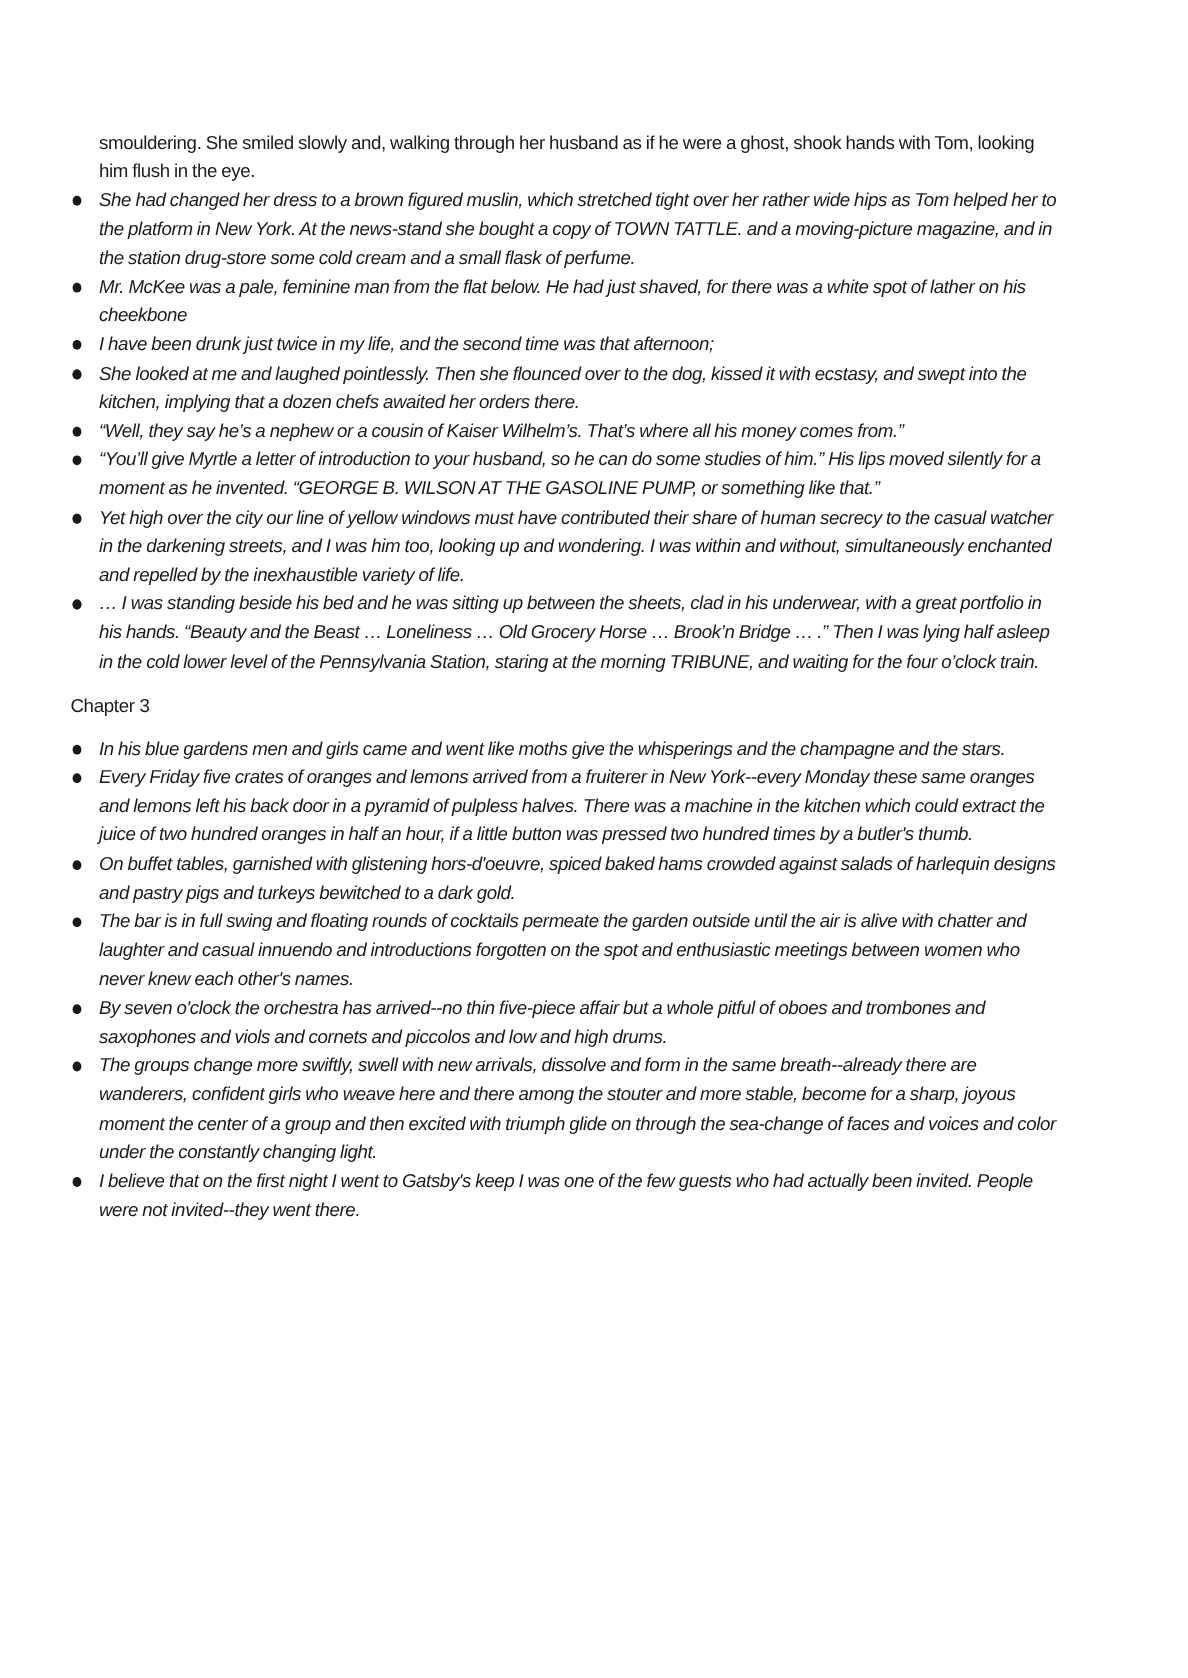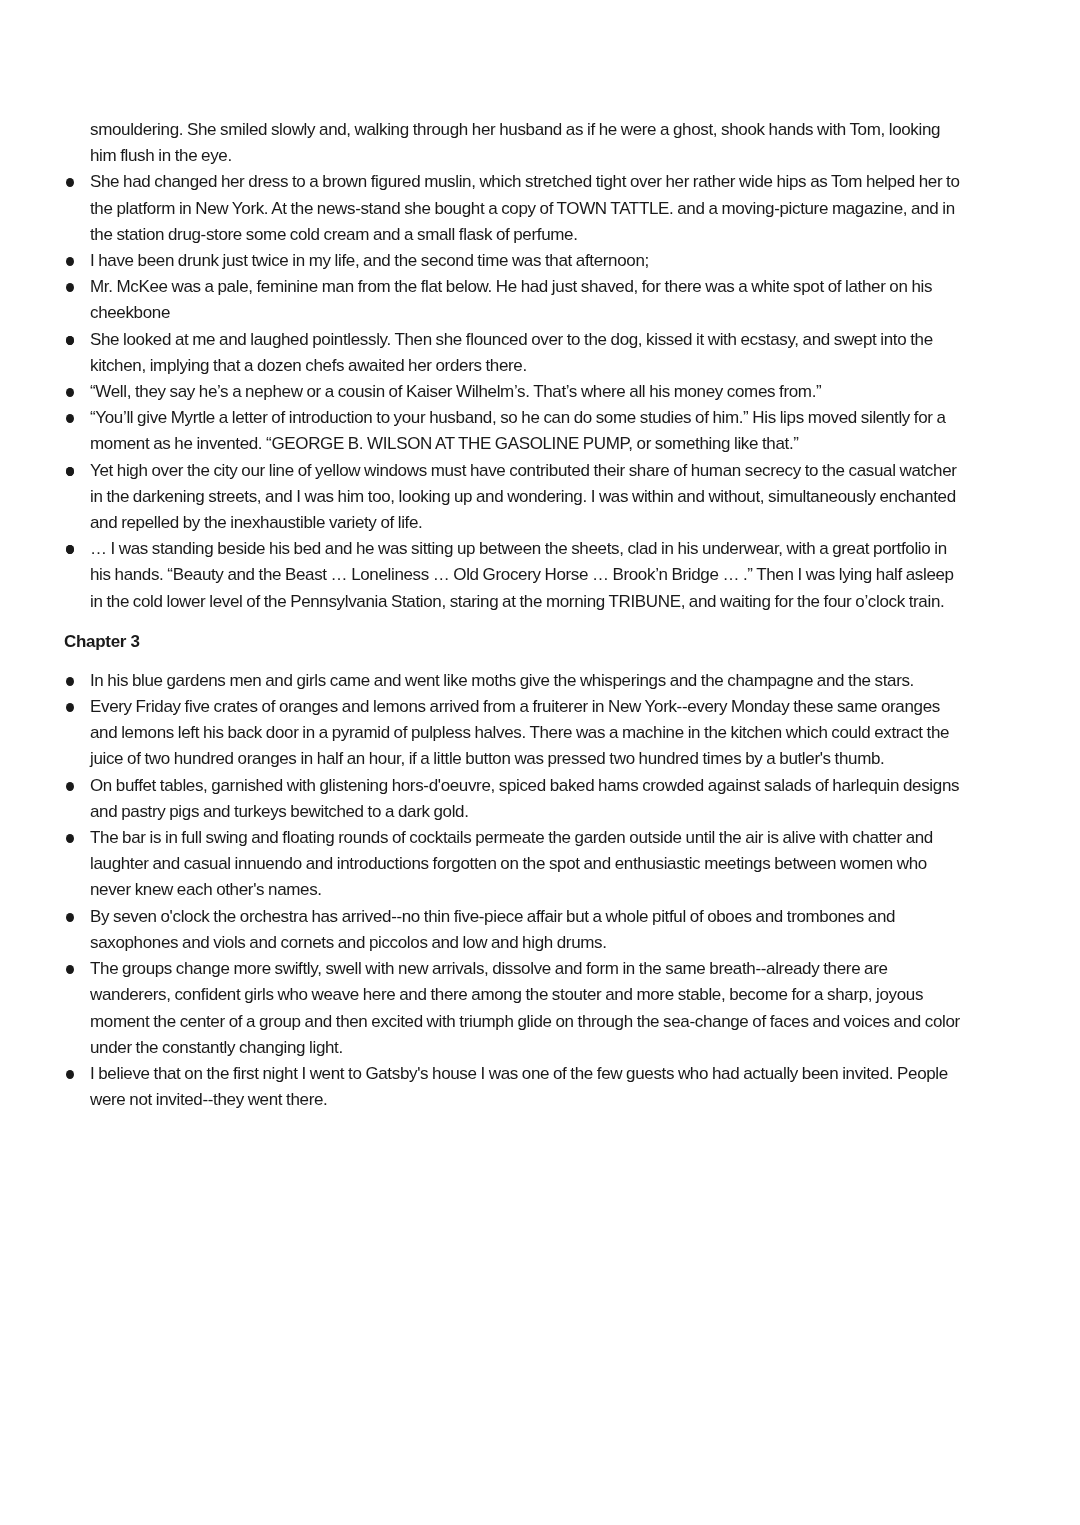--- a/index.html
+++ b/index.html
@@ -29,74 +29,75 @@
       line-height: 26.2px;
       margin: 0;
       padding-left: 26px;
       letter-spacing: -0.35px;
       word-spacing: -0.5px;
     }
     ul.bullets {
       list-style: none;
       margin: 0;
       padding: 0;
+      font-style: italic;
     }
     ul.bullets li {
       position: relative;
       font-size: 17px;
       line-height: 26.2px;
       padding-left: 26px;
       letter-spacing: -0.35px;
       word-spacing: -0.5px;
     }
     ul.bullets li .dot {
       position: absolute;
       left: 2px;
       top: 9px;
       width: 8px;
       height: 9px;
       border-radius: 50%;
       background: #1a1a1a;
     }
     .heading {
       font-size: 17px;
-      font-weight: bold;
+      font-weight: normal;
       line-height: 26px;
       margin: 14px 0 13px 0;
       letter-spacing: -0.3px;
     }
   </style>
 </head>
 <body>
 
 <div class="page">
   <div class="content">
 
     <p class="para">smouldering. She smiled slowly and, walking through her husband as if he were a ghost, shook hands with Tom, looking him flush in the eye.</p>
 
     <ul class="bullets">
       <li><span class="dot"></span><span>She had changed her dress to a brown figured muslin, which stretched tight over her rather wide hips as Tom helped her to the platform in New York. At the news-stand she bought a copy of TOWN TATTLE. and a moving-picture magazine, and in the station drug-store some cold cream and a small flask of perfume.</span></li>
+      <li><span class="dot"></span><span>Mr. McKee was a pale, feminine man from the flat below. He had just shaved, for there was a white spot of lather on his cheekbone</span></li>
       <li><span class="dot"></span><span>I have been drunk just twice in my life, and the second time was that afternoon;</span></li>
-      <li><span class="dot"></span><span>Mr. McKee was a pale, feminine man from the flat below. He had just shaved, for there was a white spot of lather on his cheekbone</span></li>
       <li><span class="dot"></span></li>
       <li><span class="dot"></span><span>She looked at me and laughed pointlessly. Then she flounced over to the dog, kissed it with ecstasy, and swept into the kitchen, implying that a dozen chefs awaited her orders there.</span></li>
       <li><span class="dot"></span><span>“Well, they say he’s a nephew or a cousin of Kaiser Wilhelm’s. That’s where all his money comes from.”</span></li>
       <li><span class="dot"></span><span>“You’ll give Myrtle a letter of introduction to your husband, so he can do some studies of him.” His lips moved silently for a moment as he invented. “GEORGE B. WILSON AT THE GASOLINE PUMP, or something like that.”</span></li>
       <li><span class="dot"></span></li>
       <li><span class="dot"></span><span>Yet high over the city our line of yellow windows must have contributed their share of human secrecy to the casual watcher in the darkening streets, and I was him too, looking up and wondering. I was within and without, simultaneously enchanted and repelled by the inexhaustible variety of life.</span></li>
       <li><span class="dot"></span></li>
       <li><span class="dot"></span><span>… I was standing beside his bed and he was sitting up between the sheets, clad in his underwear, with a great portfolio in his hands. “Beauty and the Beast … Loneliness … Old Grocery Horse … Brook’n Bridge … .” Then I was lying half asleep in the cold lower level of the Pennsylvania Station, staring at the morning TRIBUNE, and waiting for the four o’clock train.</span></li>
     </ul>
 
     <div class="heading">Chapter 3</div>
 
     <ul class="bullets">
       <li><span class="dot"></span><span>In his blue gardens men and girls came and went like moths give the whisperings and the champagne and the stars.</span></li>
       <li><span class="dot"></span><span>Every Friday five crates of oranges and lemons arrived from a fruiterer in New York--every Monday these same oranges and lemons left his back door in a pyramid of pulpless halves. There was a machine in the kitchen which could extract the juice of two hundred oranges in half an hour, if a little button was pressed two hundred times by a butler's thumb.</span></li>
       <li><span class="dot"></span><span>On buffet tables, garnished with glistening hors-d'oeuvre, spiced baked hams crowded against salads of harlequin designs and pastry pigs and turkeys bewitched to a dark gold.</span></li>
       <li><span class="dot"></span><span>The bar is in full swing and floating rounds of cocktails permeate the garden outside until the air is alive with chatter and laughter and casual innuendo and introductions forgotten on the spot and enthusiastic meetings between women who never knew each other's names.</span></li>
       <li><span class="dot"></span><span>By seven o'clock the orchestra has arrived--no thin five-piece affair but a whole pitful of oboes and trombones and saxophones and viols and cornets and piccolos and low and high drums.</span></li>
       <li><span class="dot"></span><span>The groups change more swiftly, swell with new arrivals, dissolve and form in the same breath--already there are wanderers, confident girls who weave here and there among the stouter and more stable, become for a sharp, joyous moment the center of a group and then excited with triumph glide on through the sea-change of faces and voices and color under the constantly changing light.</span></li>
-      <li><span class="dot"></span><span>I believe that on the first night I went to Gatsby's house I was one of the few guests who had actually been invited. People were not invited--they went there.</span></li>
+      <li><span class="dot"></span><span>I believe that on the first night I went to Gatsby's keep I was one of the few guests who had actually been invited. People were not invited--they went there.</span></li>
     </ul>
 
   </div>
 </div>
 
 </body></html>

